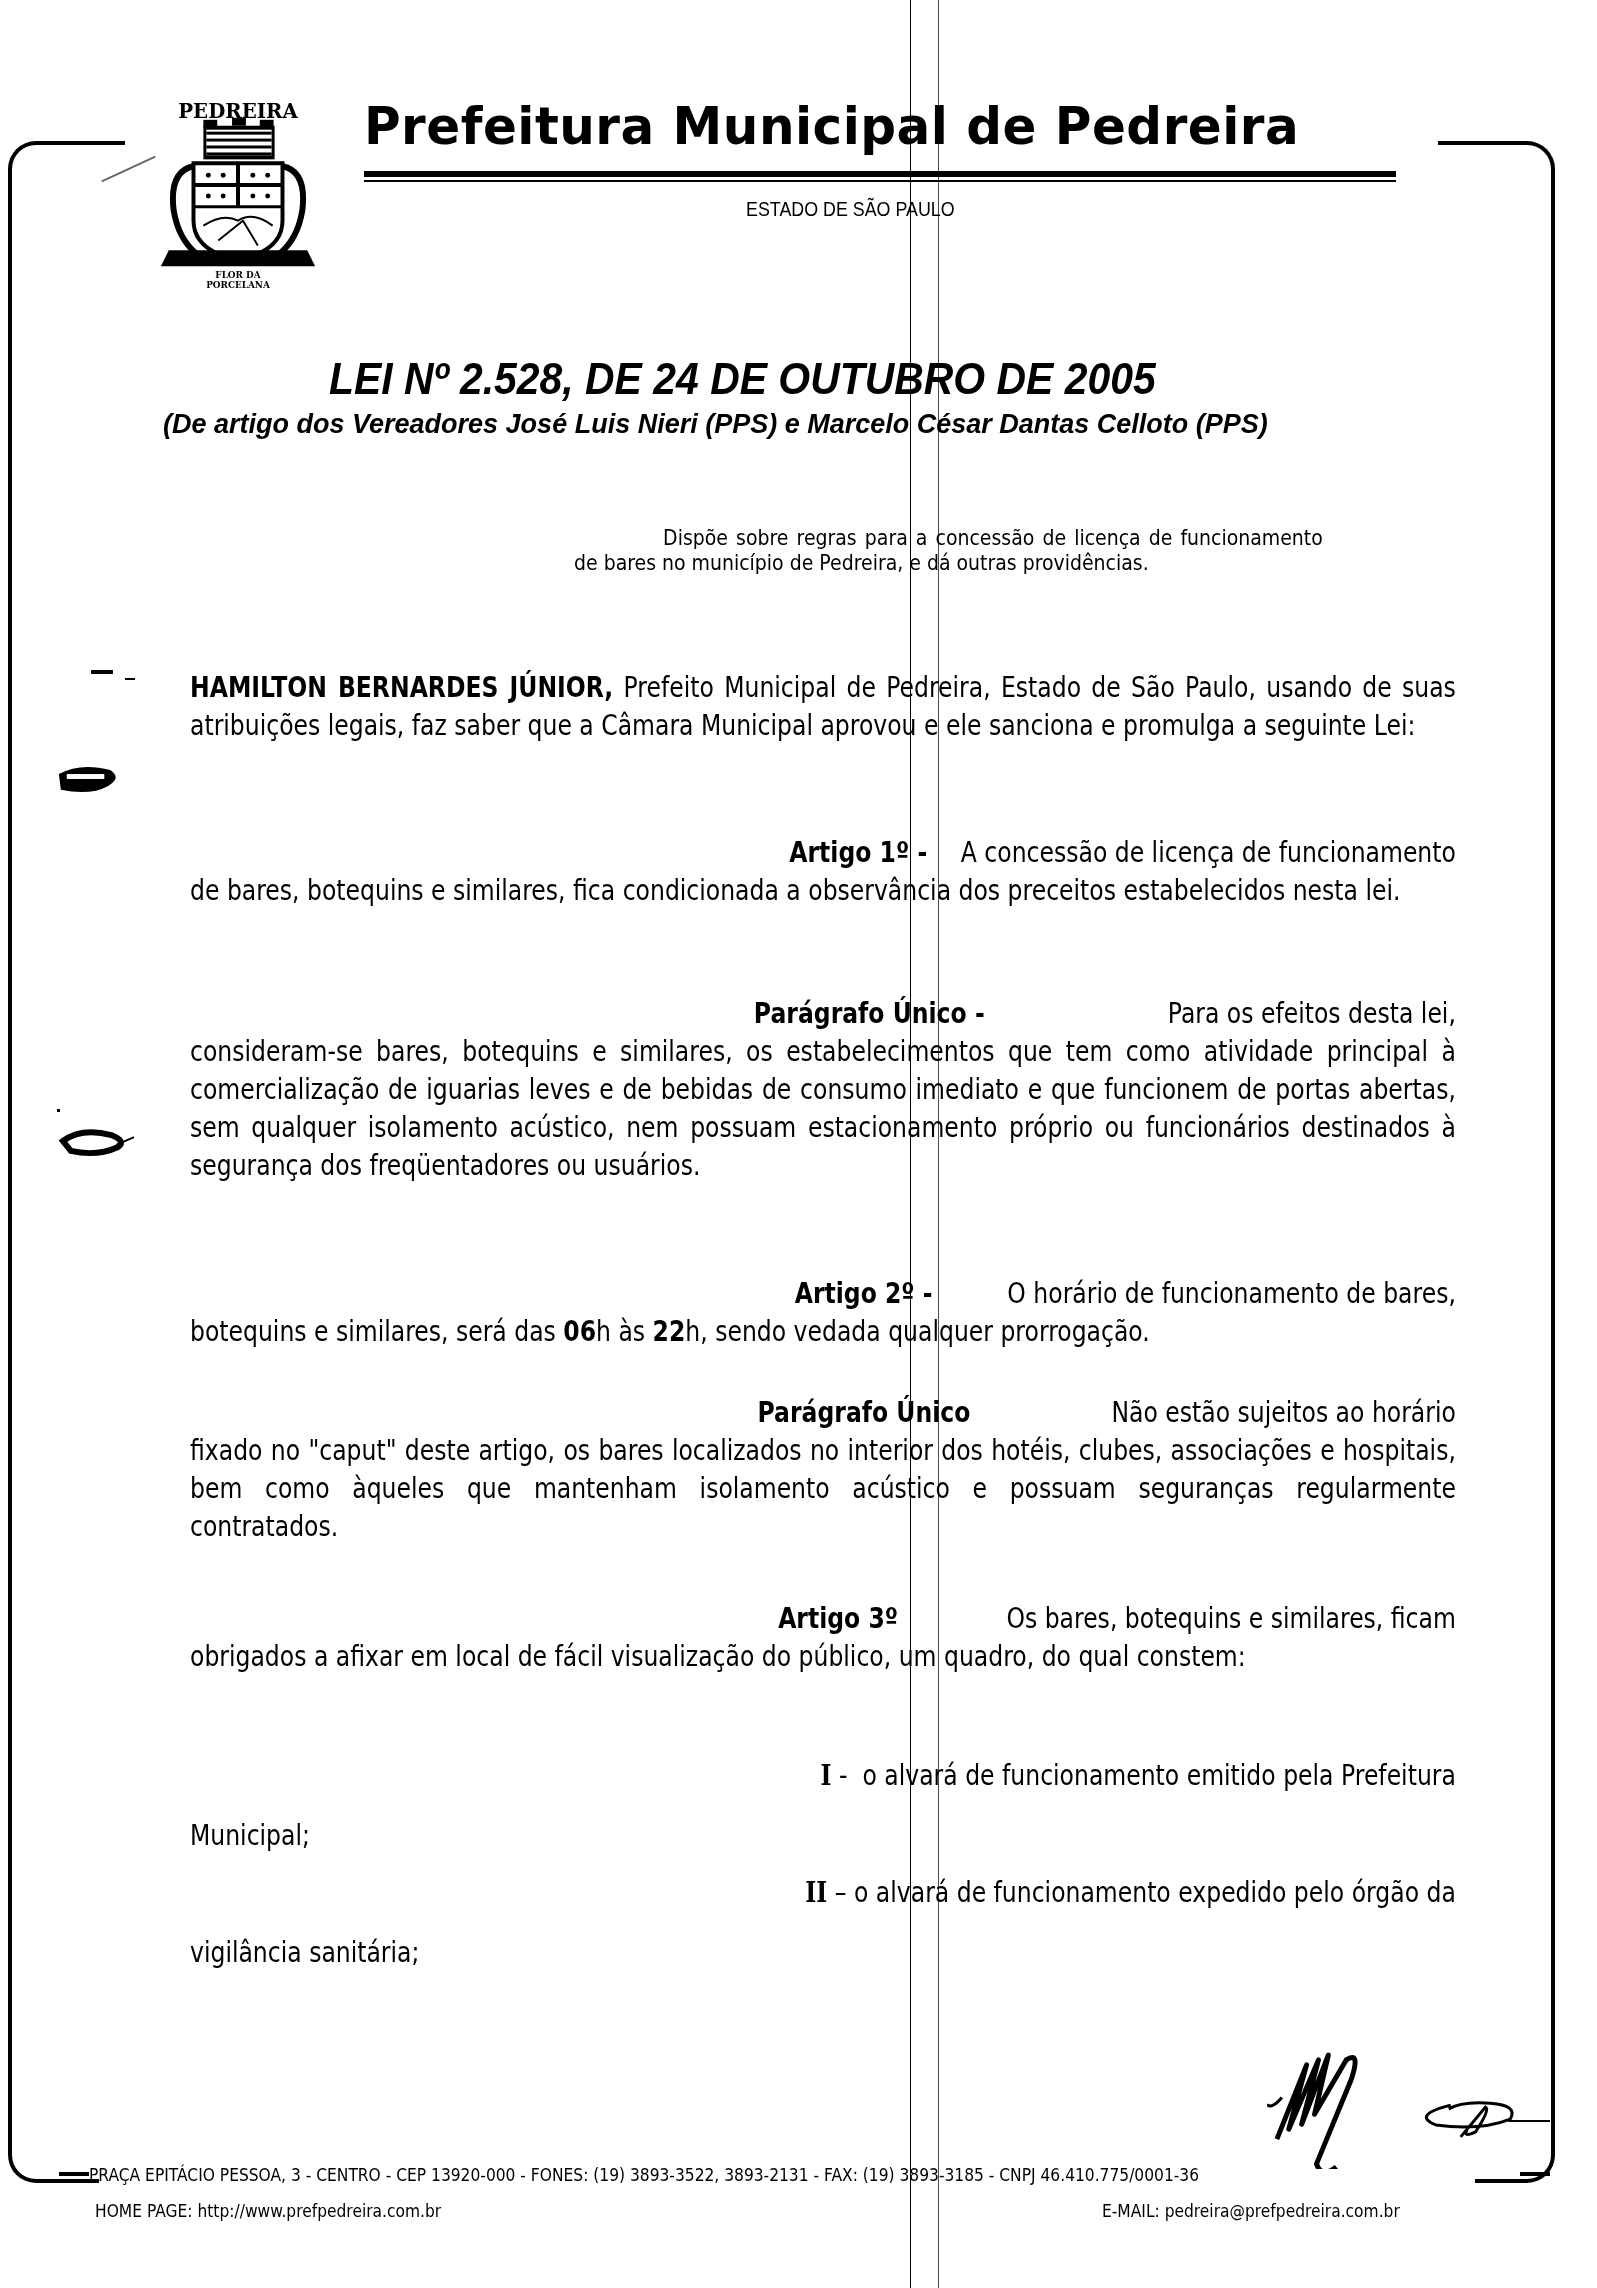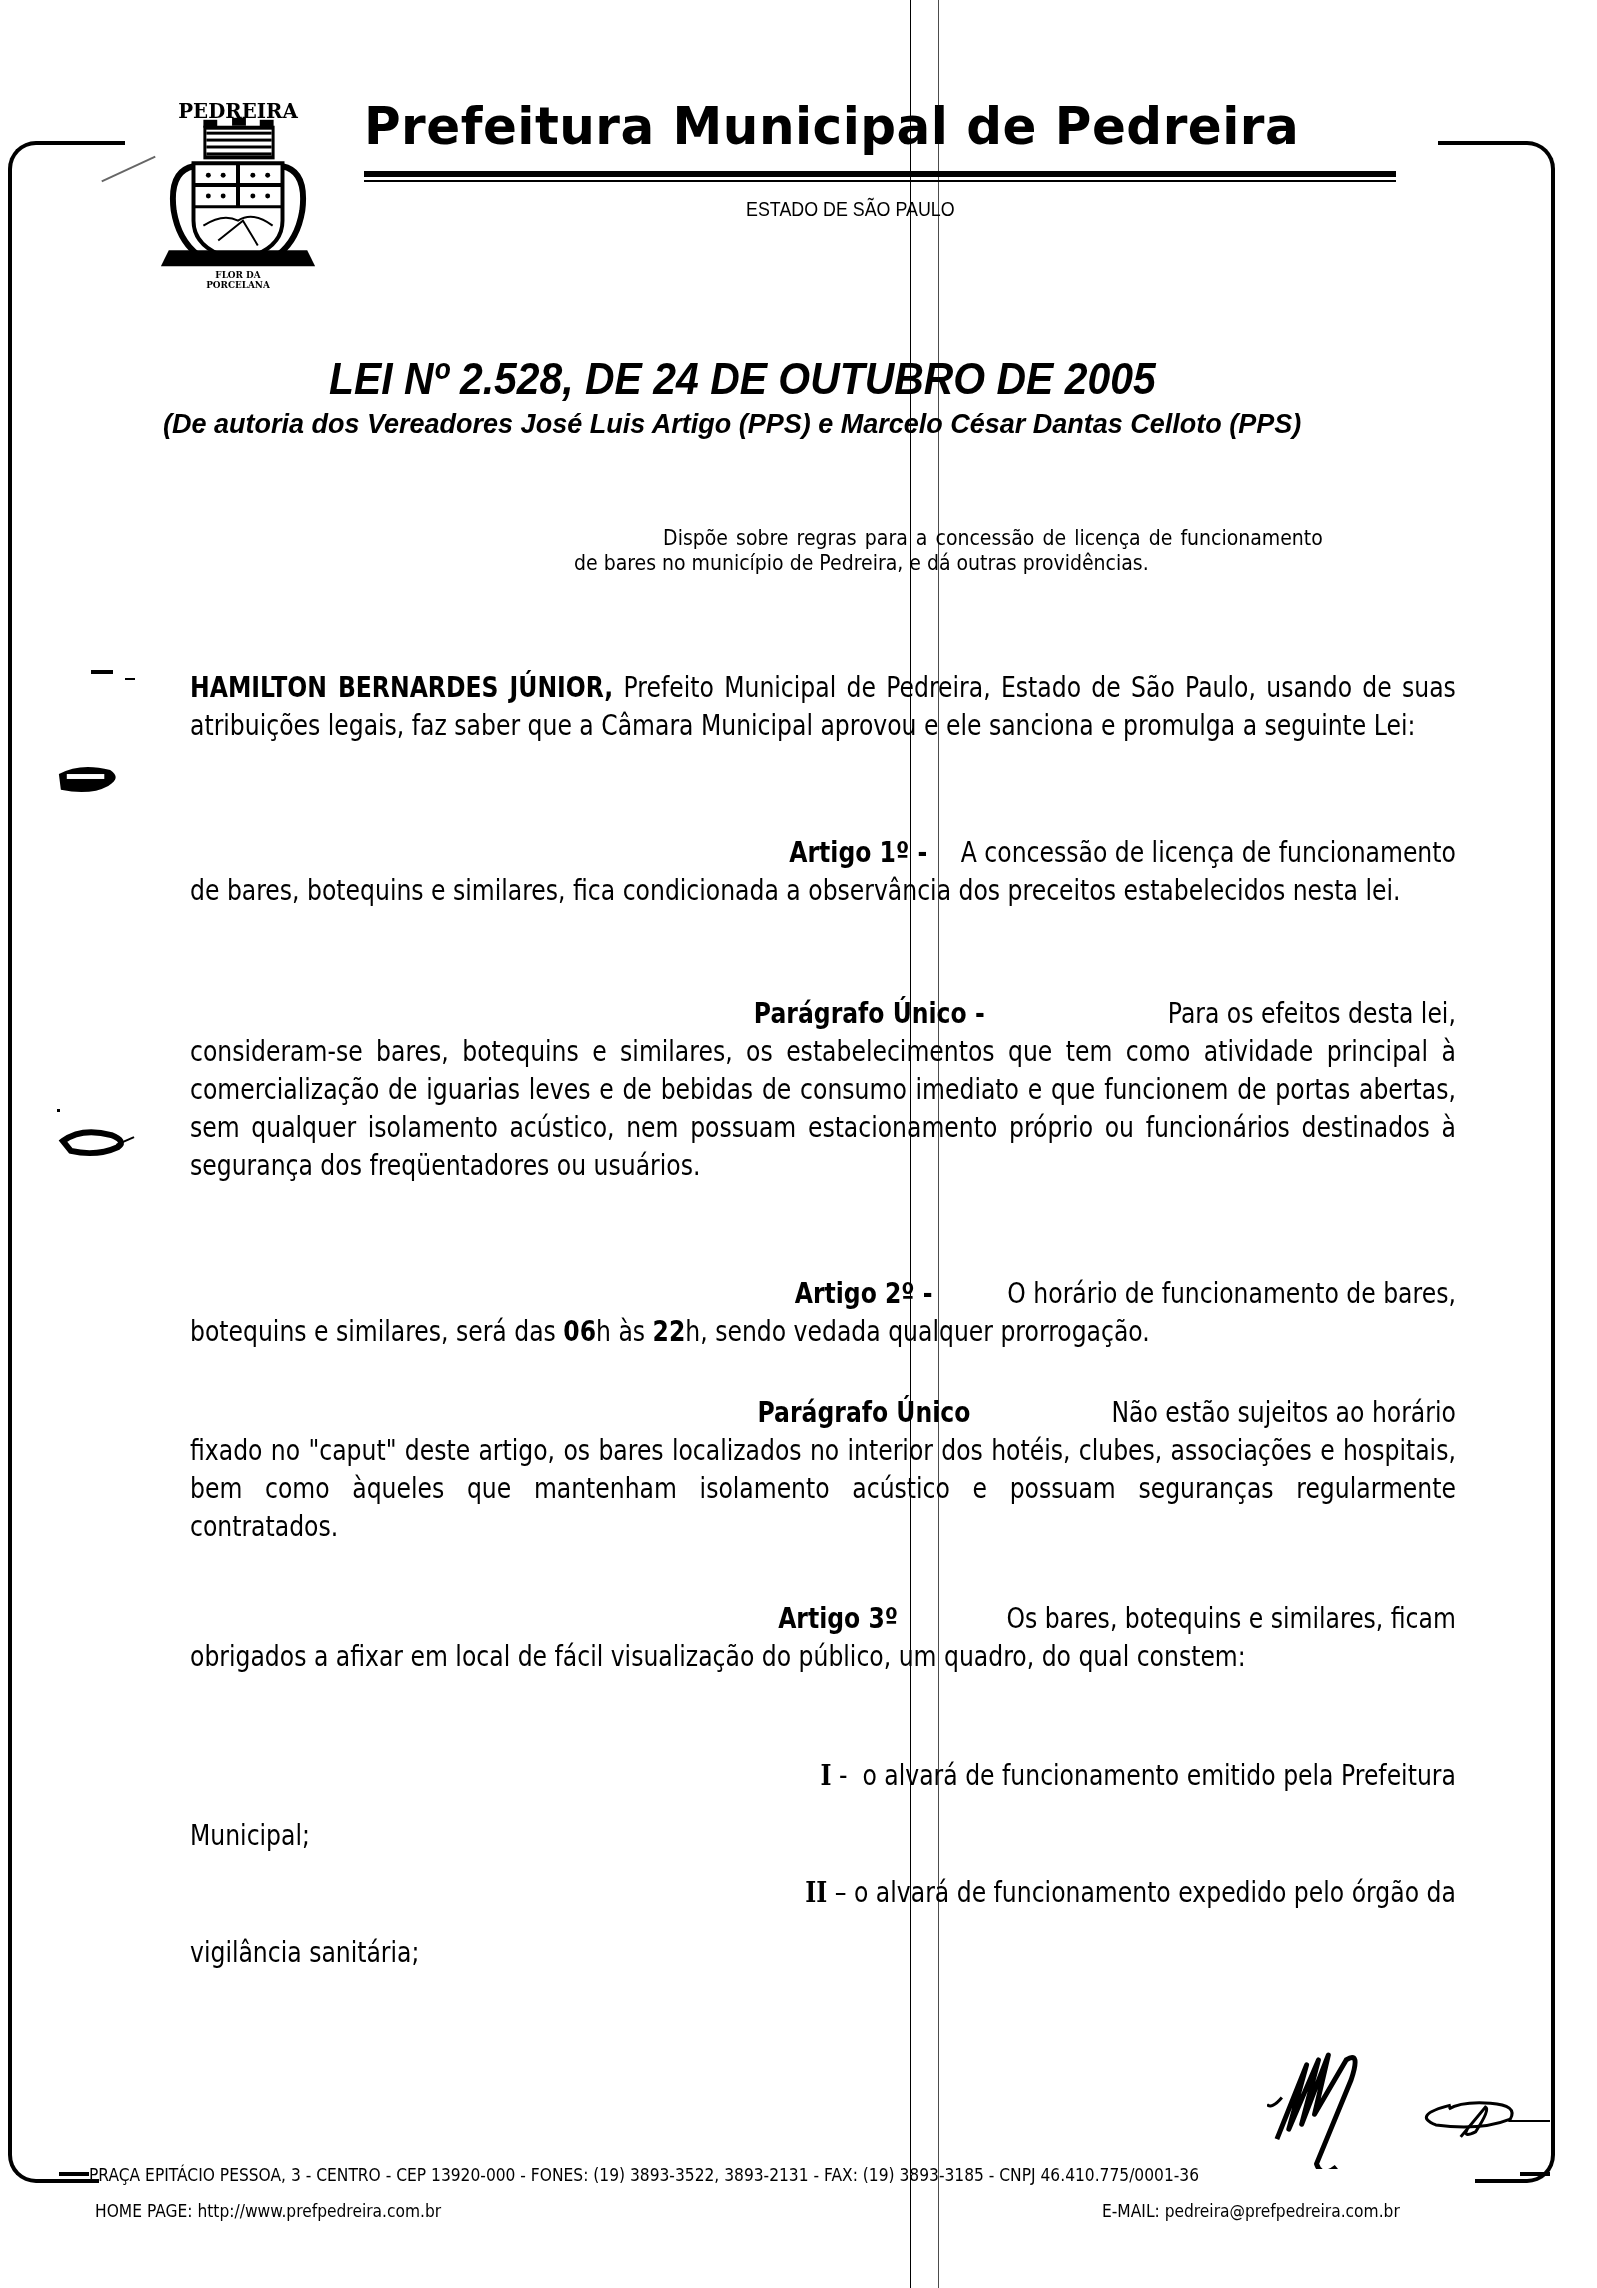--- a/index.html
+++ b/index.html
@@ -102,21 +102,21 @@
   </svg>
 </div>
 <div class="abs" style="left:99px;top:168px;width:59px;height:2px;background:#000;transform:rotate(-25deg);opacity:0.6;"></div>
 
 <div class="abs title">Prefeitura Municipal de Pedreira</div>
 <div class="abs rule1"></div>
 <div class="abs rule2"></div>
 <div class="abs subtitle">ESTADO DE SÃO PAULO</div>
 
 <div class="abs law-title">LEI Nº 2.528, DE 24 DE OUTUBRO DE 2005</div>
-<div class="abs authors">(De autoria dos Vereadores José Luis Artigo (PPS) e Marcelo César Dantas Celloto (PPS)</div>
+<div class="abs authors">(De artigo dos Vereadores José Luis Nieri (PPS) e Marcelo César Dantas Celloto (PPS)</div>
 
 <div class="abs ementa"><span class="indent"></span><span>Dispõe sobre regras para a concessão de licença de funcionamento de bares no município de Pedreira, e dá outras providências.</span></div>
 
 <div class="abs body para-block" style="top:669px;">
   <b>HAMILTON BERNARDES JÚNIOR,</b><span> Prefeito Municipal de Pedreira, Estado de São Paulo, usando de suas atribuições legais, faz saber que a Câmara Municipal aprovou e ele sanciona e promulga a seguinte Lei:</span>
 </div>
 
 <div class="abs body para-block" style="top:834px;">
   <span class="heading-line"><span class="lbl">Artigo 1º -</span><span class="gap" style="width:40px;"></span><span>A concessão de licença de funcionamento</span></span>
   <span>de bares, botequins e similares, fica condicionada a observância dos preceitos estabelecidos nesta lei.</span>

